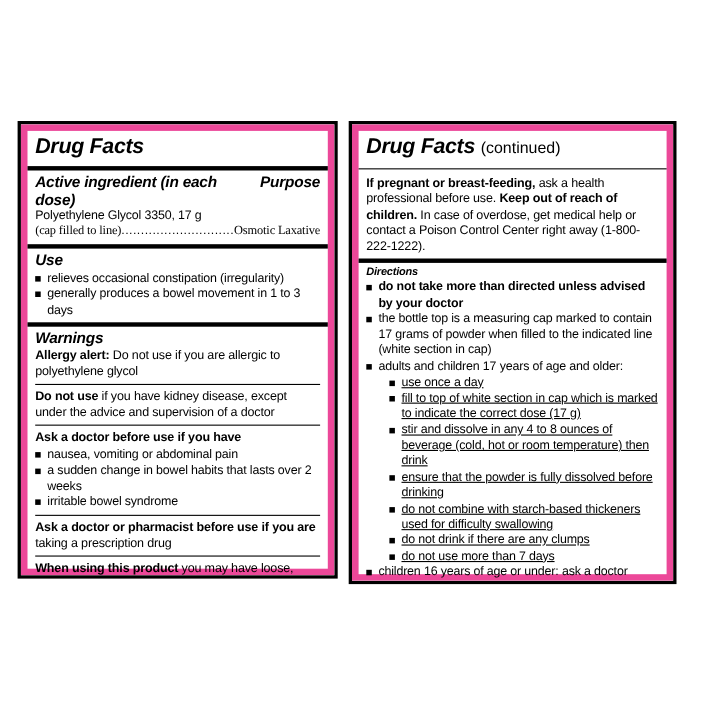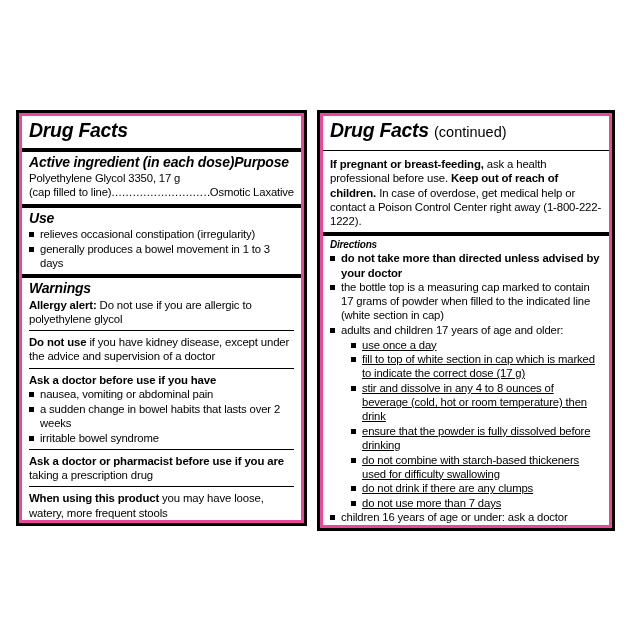--- a/index.html
+++ b/index.html
@@ -26,21 +26,21 @@
 
   .panel {
     position: absolute;
     box-sizing: border-box;
     border: 3px solid #000;
     background: #fff;
     overflow: hidden;
   }
   .panel-inner {
     box-sizing: border-box;
-    border: 3px solid #ec4899;
+    border: 6px solid #ec4899;
     width: 100%;
     height: 100%;
     padding: 0;
   }
 
   #panel-left  { left: 16px;  top: 110px; width: 291px; height: 416px; }
   #panel-right { left: 317px; top: 110px; width: 298px; height: 421px; }
 
   
   .sec {
@@ -113,21 +113,21 @@
     width: 100%;
     white-space: nowrap;
     overflow: hidden;
   }
   .dotline .dots {
     flex: 1 1 auto;
     overflow: hidden;
     letter-spacing: 0.4px;
     min-width: 4px;
   }
-  .dotline .tail { flex: 0 0 auto; }
+  .dotline .tail { flex: 0 0 auto; font-family: Liberation Serif, serif; }
 
   .subhdr {
     font-size: 11.4px;
     font-weight: bold;
     line-height: 1.25;
     letter-spacing: -0.15px;
   }
   .subhdr .reg { font-weight: normal; }
 
   ul.bul {

